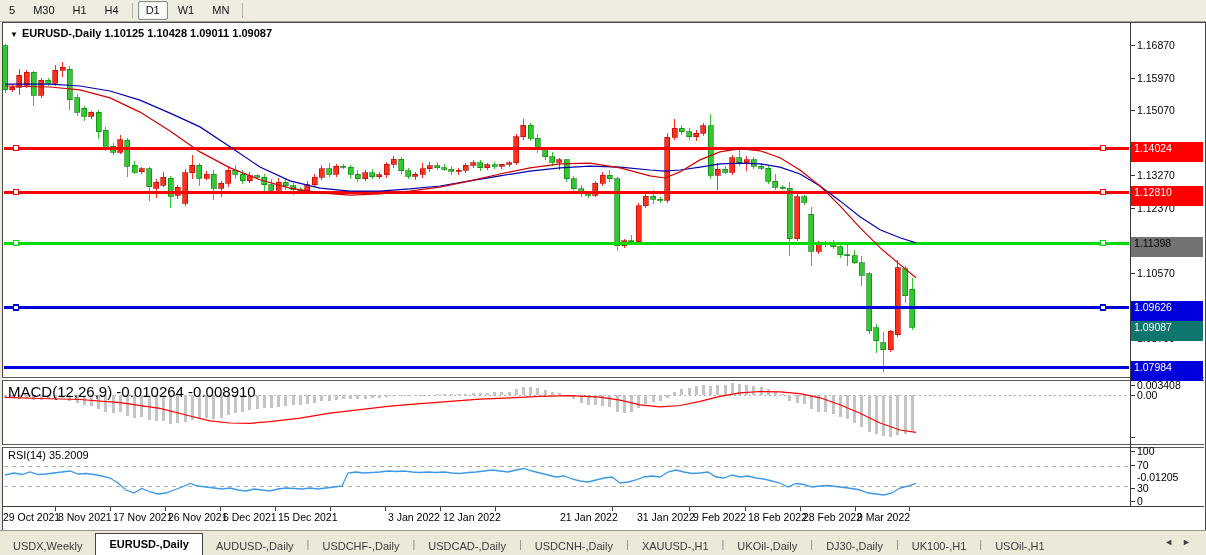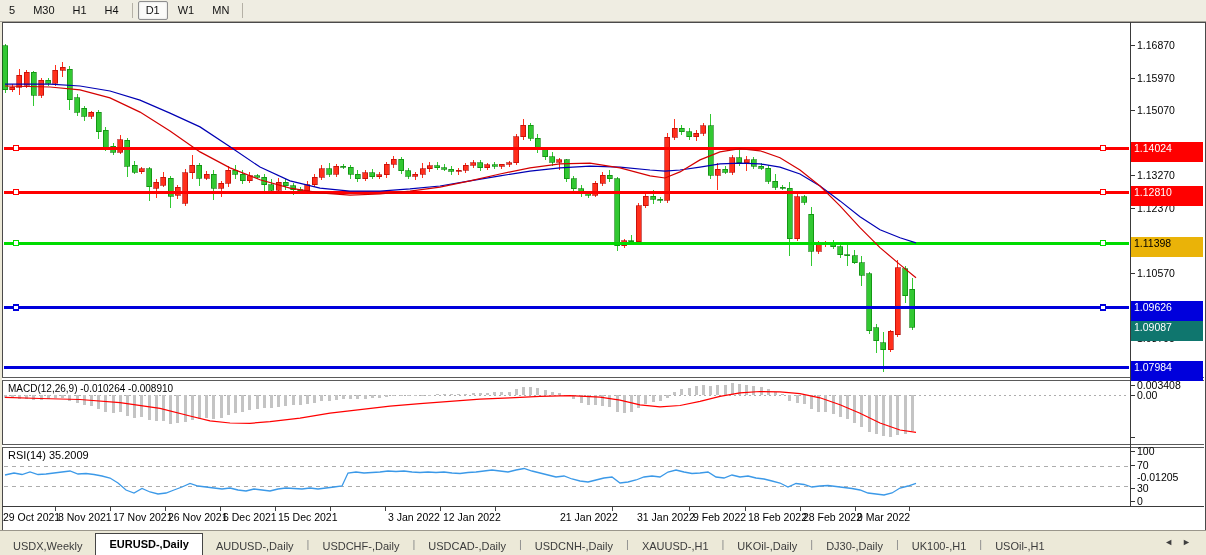--- a/index.html
+++ b/index.html
@@ -16,21 +16,21 @@
   #frame{position:absolute;left:2px;top:22px;width:1202px;height:507px;background:#FFFFFF;
     border:1px solid #4A4A4A;}
   .pane-sep{position:absolute;left:2px;width:1202px;height:2px;background:#FFF;
     border-top:1px solid #5A5A5A;border-bottom:1px solid #5A5A5A;z-index:5;}
   #axis-vline{position:absolute;left:1130px;top:22px;width:1px;height:485px;background:#3A3A3A;z-index:5;}
   #plot{position:absolute;left:0;top:0;width:1206px;height:555px;z-index:3;}
   
   .ov{position:absolute;z-index:6;white-space:nowrap;}
   #chart-title{left:10px;top:27px;font-weight:bold;font-size:11px;}
   #chart-title .dd{font-size:8px;margin-right:4px;}
-  #macd-label{left:8px;top:383px;font-size:10px;}
+  #macd-label{left:8px;top:383px;font-size:15px;}
   #rsi-label{left:8px;top:449px;font-size:11px;}
   .axis-label{position:absolute;left:1137px;z-index:6;font-size:10.5px;color:#000;line-height:12px;}
   .axis-tick{position:absolute;left:1131px;width:4px;height:1px;background:#333;z-index:6;}
   .badge{position:absolute;left:1131px;z-index:7;font-size:10.5px;line-height:13px;height:20px;
     padding:0 3px;min-width:66px;}
   .date-label{position:absolute;top:511px;z-index:6;font-size:10.5px;color:#000;}
   .date-tick{position:absolute;top:507px;width:1px;height:4px;background:#444;z-index:6;}
   
   #tabbar{position:absolute;left:0;top:530px;width:1206px;height:25px;background:#ECE9D8;
     border-top:1px solid #9A968B;display:flex;align-items:flex-end;z-index:8;}
@@ -460,20 +460,23 @@
       <rect x="889.1" y="395" width="3" height="41.60239999999999" fill="#C4C4C4" shape-rendering="crispEdges"></rect>
       <rect x="896.3000000000001" y="395" width="3" height="40.20400000000001" fill="#C4C4C4" shape-rendering="crispEdges"></rect>
       <rect x="903.5" y="395" width="3" height="39.15519999999998" fill="#C4C4C4" shape-rendering="crispEdges"></rect>
       <rect x="910.7" y="395" width="3" height="36.00880000000001" fill="#C4C4C4" shape-rendering="crispEdges"></rect>
       <polyline points="5,397.4 40,398.5 80,399.5 120,402.7 160,408.3 190,416.0 210,420.9 230,423.0 250,423.3 270,421.6 300,418.1 330,413.2 360,409.7 390,406.2 420,403.7 450,401.3 480,399.2 510,397.8 540,396.4 570,395.7 600,397.1 620,400.2 640,404.8 660,406.9 680,405.5 700,401.3 720,396.4 740,392.9 760,391.5 780,391.9 800,393.6 820,397.8 840,404.8 860,413.2 880,423.0 900,430.0 916,432.4" fill="none" stroke="#FF0000" stroke-width="1.2"></polyline>
       <line x1="4" y1="466" x2="1129" y2="466" stroke="#ADADAD" stroke-width="1" stroke-dasharray="4,4" shape-rendering="crispEdges"></line>
       <line x1="4" y1="486" x2="1129" y2="486" stroke="#ADADAD" stroke-width="1" stroke-dasharray="4,4" shape-rendering="crispEdges"></line>
       <polyline points="5,475.0 14,473.0 22,474.5 30,472.0 38,474.5 46,474.0 54,473.0 62,472.0 70,471.0 78,474.0 86,473.5 94,474.5 102,476.0 110,478.0 118,483.0 126,490.0 134,493.0 142,488.5 150,492.0 158,494.0 166,493.0 174,490.0 182,487.0 190,483.5 198,486.0 206,487.0 214,488.0 222,489.0 230,488.0 238,490.0 246,491.0 254,489.0 262,490.0 270,491.0 278,489.0 286,488.0 294,488.5 302,489.0 310,488.0 318,489.0 326,488.0 334,487.0 342,486.0 348,473.0 356,472.0 364,473.0 372,472.5 380,472.0 388,471.0 396,471.5 404,471.0 412,472.0 420,472.5 428,472.0 436,472.5 444,472.0 452,473.0 460,473.5 468,472.5 476,472.0 484,471.0 492,470.0 500,471.0 508,472.0 516,470.0 524,468.5 532,471.0 540,473.0 548,475.0 556,477.0 564,476.0 572,479.0 580,481.0 588,482.0 596,480.0 604,478.0 612,477.0 620,483.0 628,482.0 636,480.0 644,477.0 652,476.0 660,477.0 668,472.0 676,470.0 684,472.0 692,473.5 700,473.0 708,472.0 716,477.0 724,478.0 732,475.0 740,477.0 748,476.0 756,478.0 764,479.0 772,481.0 780,483.0 788,487.0 796,483.5 804,484.5 812,487.0 820,486.0 828,485.5 836,486.5 844,487.5 852,488.5 860,490.0 868,493.0 876,494.0 884,495.0 892,493.0 900,488.0 908,486.0 916,483.4" fill="none" stroke="#3B99E8" stroke-width="1.3"></polyline>
     </svg>
 
+  <div class="ov" id="chart-title">
+    <span class="dd">▼</span><span>EURUSD-,Daily  1.10125 1.10428 1.09011 1.09087</span>
+  </div>
   <div class="ov" id="macd-label">MACD(12,26,9) -0.010264 -0.008910</div>
   <div class="ov" id="rsi-label">RSI(14) 35.2009</div>
 
   <div id="axis-labels">
       <div class="axis-tick" style="top: 45px;"></div>
       <div class="axis-label" style="top: 39px;">1.16870</div>
       <div class="axis-tick" style="top: 78px;"></div>
       <div class="axis-label" style="top: 72px;">1.15970</div>
       <div class="axis-tick" style="top: 110px;"></div>
       <div class="axis-label" style="top: 104px;">1.15070</div>
@@ -494,21 +497,21 @@
       <div class="axis-tick" style="top: 451px;"></div>
       <div class="axis-label" style="top: 445px;">100</div>
       <div class="axis-tick" style="top: 465px;"></div>
       <div class="axis-label" style="top: 459px;">70</div>
       <div class="axis-tick" style="top: 488px;"></div>
       <div class="axis-label" style="top: 482px;">30</div>
       <div class="axis-tick" style="top: 501px;"></div>
       <div class="axis-label" style="top: 495px;">0</div>
       <div class="badge" style="top: 142px; background: rgb(255, 0, 0); color: rgb(255, 255, 255);">1.14024</div>
       <div class="badge" style="top: 186px; background: rgb(255, 0, 0); color: rgb(255, 255, 255);">1.12810</div>
-      <div class="badge" style="top: 237px; background: #eab308; color: rgb(0, 0, 0);">1.11398</div>
+      <div class="badge" style="top: 237px; background: #737373; color: rgb(0, 0, 0);">1.11398</div>
       <div class="badge" style="top: 301px; background: rgb(0, 0, 220); color: rgb(255, 255, 255);">1.09626</div>
       <div class="badge" style="top: 321px; background: #0f766e; color: rgb(255, 255, 255);">1.09087</div>
       <div class="badge" style="top: 361px; background: rgb(0, 0, 220); color: rgb(255, 255, 255);">1.07984</div>
     </div>
   <div id="date-axis">
       <div class="date-tick" style="left: 55px;"></div>
       <div class="date-label" style="left: 3px;">29 Oct 2021</div>
       <div class="date-tick" style="left: 110px;"></div>
       <div class="date-label" style="left: 58px;">8 Nov 2021</div>
       <div class="date-tick" style="left: 165px;"></div>

